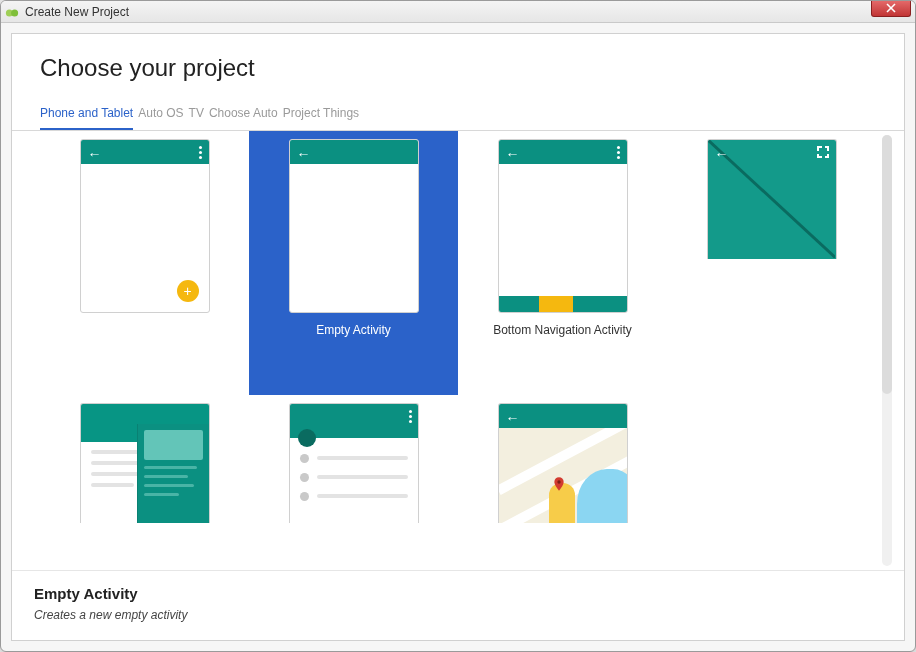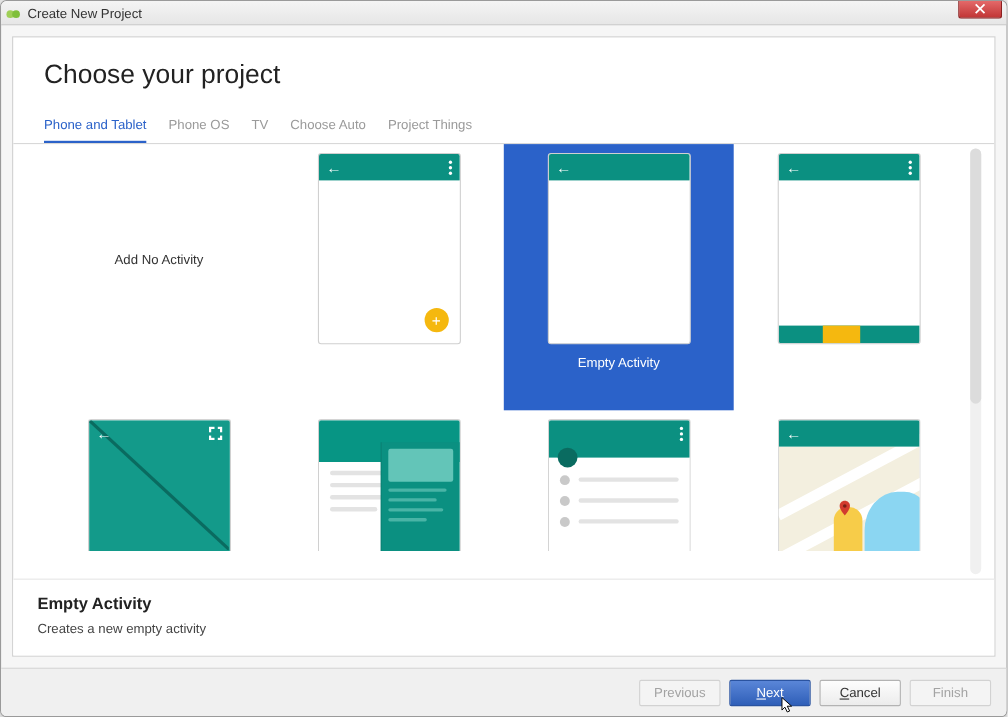--- a/index.html
+++ b/index.html
@@ -65,21 +65,21 @@
   .header-area {
     padding: 20px 28px 6px 28px;
   }
   .page-title {
     font-size: 24px;
     font-weight: 400;
     color: #222;
   }
   .tabs {
     display: flex;
-    gap: 20px;
+    gap: 5px;
     padding: 18px 28px 0 28px;
     border-bottom: 1px solid #d8d8d8;
   }
   .tab {
     font-size: 12px;
     color: #9a9a9a;
     padding-bottom: 8px;
     cursor: pointer;
   }
   .tab.active {
@@ -266,20 +266,21 @@
   }
   .desc-title {
     font-size: 15px;
     font-weight: 700;
     color: #222;
     margin-bottom: 6px;
   }
   .desc-text {
     font-size: 12px;
     color: #444;
+    font-style: italic;
   }
   .footer {
     height: 44px;
     background: #f0f0f0;
     border-top: 1px solid #d6d6d6;
     display: flex;
     align-items: center;
     justify-content: flex-end;
     gap: 8px;
     padding-right: 14px;
@@ -335,32 +336,29 @@
   </div>
 
   <div class="content">
 
     <div class="header-area">
       <div class="page-title">Choose your project</div>
     </div>
 
     <div class="tabs">
       <div class="tab active">Phone and Tablet</div>
-      <div class="tab">Phone OS</div>
+      <div class="tab">Auto OS</div>
       <div class="tab">TV</div>
       <div class="tab">Choose Auto</div>
       <div class="tab">Project Things</div>
     </div>
 
     <div class="gallery-wrap">
       <div class="gallery">
 
-        <div class="card">
-          <div class="no-activity-text">Add No Activity</div>
-        </div>
 
         <div class="card">
           <div class="thumb-phone">
             <div class="appbar">
               <span class="back-arrow">←</span>
               <span class="dots">
                   <span></span>
                   <span></span>
                   <span></span>
                 </span>
@@ -385,20 +383,21 @@
               <span class="dots">
                   <span></span>
                   <span></span>
                   <span></span>
                 </span>
             </div>
             <div class="bottom-nav">
               <div class="highlight"></div>
             </div>
           </div>
+          <div class="card-label">Bottom Navigation Activity</div>
         </div>
 
         <div class="card partial">
           <div class="thumb-phone">
             <div class="thumb-full-teal">
               <svg class="diag" viewBox="0 0 130 120" preserveAspectRatio="none">
                 <line x1="0" y1="0" x2="130" y2="120" stroke="#0a6b60" stroke-width="3"></line>
               </svg>
               <span class="back-arrow" style="position:absolute;top:4px;left:7px;color:#fff;font-size:14px">←</span>
               <div class="fsicon"></div>
@@ -482,27 +481,14 @@
       </div>
     </div>
 
     <div class="desc-area">
       <div class="desc-title">Empty Activity</div>
       <div class="desc-text">Creates a new empty activity</div>
     </div>
 
   </div>
 
-  <div class="footer">
-    <div class="btn disabled">Previous</div>
-    <div class="btn primary">
-      <span><span class="mn">N</span><span>ext</span></span>
-      <svg class="cursor-ptr" viewBox="0 0 16 20">
-        <path fill="#fff" stroke="#000" stroke-width="1" d="M1 1 L1 14 L4 11 L6.5 16 L9 15 L6.5 10 L11 10 Z"></path>
-      </svg>
-    </div>
-    <div class="btn">
-      <span><span class="mn">C</span><span>ancel</span></span>
-    </div>
-    <div class="btn disabled">Finish</div>
-  </div>
 
 </div>
 
 </body></html>

